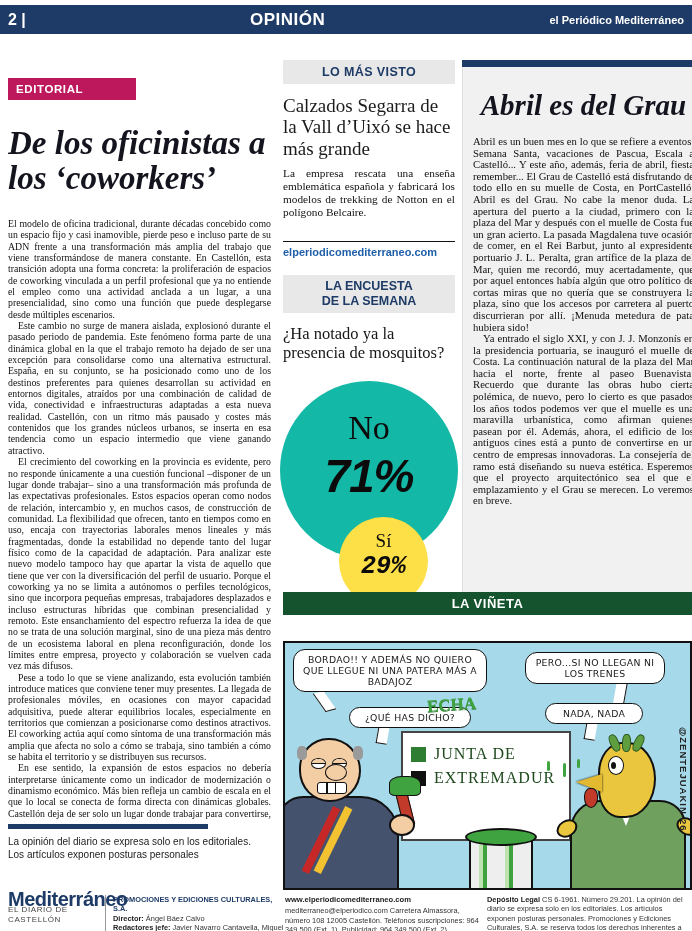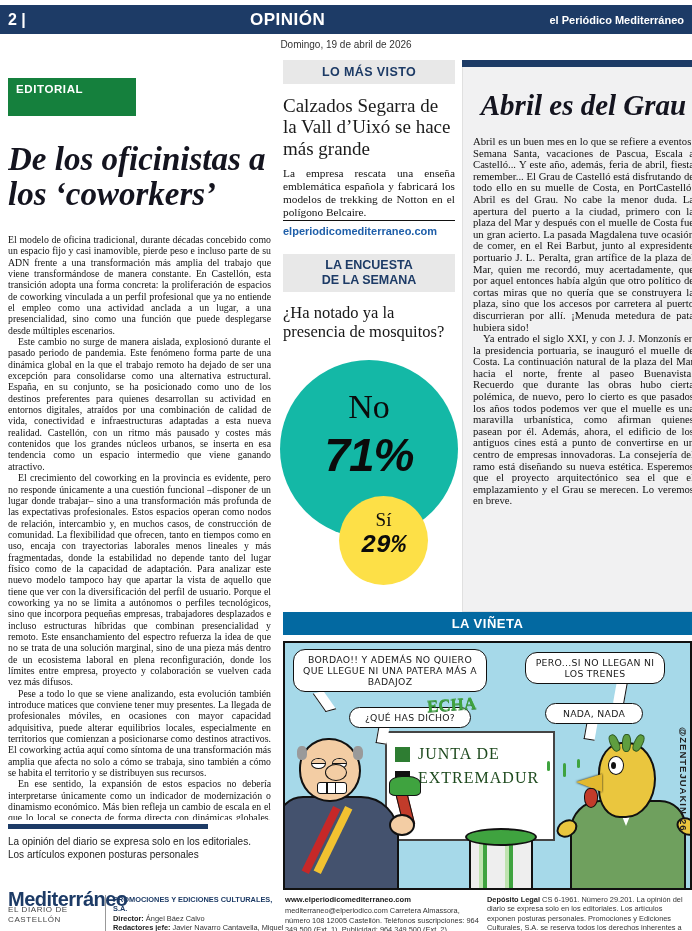--- a/index.html
+++ b/index.html
@@ -7,38 +7,38 @@
         font-family:"Liberation Sans",sans-serif;color:#1a1a1a;}
   
   .masthead{position:absolute;left:0;top:5px;width:692px;height:29px;background:#1d3b66;
             display:flex;align-items:center;justify-content:space-between;}
   .page-num{color:#fff;font-size:16px;font-weight:bold;padding-left:8px;}
   .section-title{color:#fff;font-size:17px;font-weight:bold;letter-spacing:.5px;}
   .brand{color:#fff;font-size:11px;font-weight:bold;padding-right:8px;}
   .dateline{position:absolute;left:0;top:39px;width:692px;text-align:center;font-size:10px;color:#333;}
   
   .col-left{position:absolute;left:8px;top:78px;width:263px;height:742px;overflow:hidden;}
-  .ed-badge{display:inline-block;background:#15803d;color:#fff;font-weight:bold;font-size:11.5px;
-            letter-spacing:.6px;padding:5px 10px 21px 8px;min-width:110px;}
+  .ed-badge{display:inline-block;background:#be185d;color:#fff;font-weight:bold;font-size:11.5px;
+            letter-spacing:.6px;padding:5px 10px 5px 8px;min-width:110px;}
   .ed-headline{font-family:"Liberation Serif",serif;font-style:italic;font-weight:bold;
                font-size:33px;line-height:1.06;color:#14141f;margin:26px 0 0 0;}
   .ed-body{margin-top:22px;font-family:"Liberation Serif",serif;font-size:9.8px;line-height:11.35px;
            text-align:justify;color:#111;}
   .ed-body p{margin:0;}
   .ed-body p + p{text-indent:10px;}
   .ed-note{position:absolute;left:8px;top:824px;width:263px;}
   .ed-note .rule{width:200px;height:5px;background:#1d3b66;margin-bottom:6px;}
   .ed-note .txt{font-size:10px;line-height:13px;color:#222;}
   
   .col-mid{position:absolute;left:283px;top:60px;width:172px;}
   .box-label{background:#e8e8e8;color:#1d3b66;font-weight:bold;font-size:12.5px;text-align:center;
              padding:5px 2px;letter-spacing:.4px;}
   .mv-headline{font-family:"Liberation Serif",serif;font-size:19px;line-height:1.12;color:#1b1b1b;margin-top:11px;}
   .mv-summary{font-family:"Liberation Serif",serif;font-size:11.3px;line-height:13px;color:#111;margin-top:8px;text-align:justify;}
-  .mv-link{border-top:1px solid #111;margin-top:1px;padding-top:4px;font-size:11px;font-weight:bold;color:#1f5fa9;cursor:pointer;}
+  .mv-link{border-top:1px solid #111;margin-top:22px;padding-top:4px;font-size:11px;font-weight:bold;color:#1f5fa9;cursor:pointer;}
   .poll-label{margin-top:17px;background:#e8e8e8;color:#1d3b66;font-weight:bold;font-size:12.5px;
               text-align:center;padding:4px 2px;line-height:15px;}
   .poll-q{font-family:"Liberation Serif",serif;font-size:16.5px;line-height:1.15;color:#161616;margin-top:12px;}
   .bubbles{position:relative;height:240px;margin-top:6px;}
   .circle{position:absolute;border-radius:50%;text-align:center;color:#0b0b0b;}
   .circle-no{left:-3px;top:12px;width:178px;height:178px;background:#14b8a6;}
   .circle-no .opt{font-family:"Liberation Serif",serif;font-size:34px;margin-top:28px;}
   .circle-no .val{font-size:46px;font-weight:bold;letter-spacing:-1px;margin-top:2px;font-style:italic;}
   .circle-si{left:56px;top:148px;width:89px;height:89px;background:#fde047;}
   .circle-si .opt{font-family:"Liberation Serif",serif;font-size:19px;margin-top:13px;}
@@ -60,36 +60,36 @@
   .photo .suit{position:absolute;bottom:-8px;left:8px;width:62px;height:26px;background:#3a3a3e;border-radius:12px 12px 0 0;}
   .photo .shirt{position:absolute;bottom:0;left:33px;width:12px;height:14px;background:#e6e6e6;clip-path:polygon(0 0,100% 0,50% 100%);}
   .cr-kicker{margin-left:12px;}
   .cr-kicker .k1{color:#1f5fa9;font-weight:bold;font-size:11px;letter-spacing:.4px;}
   .cr-kicker .k2{color:#222;font-weight:bold;font-size:10px;letter-spacing:.4px;margin-top:8px;}
   .cr-body{margin:14px 10px 0 10px;font-family:"Liberation Serif",serif;font-size:10.7px;line-height:11.6px;
            text-align:justify;color:#111;}
   .cr-body p{margin:0;}
   .cr-body p + p{text-indent:10px;}
   
-  .vineta-bar{position:absolute;left:283px;top:612px;width:409px;height:23px;background:#0369a1;color:#fff;
+  .vineta-bar{position:absolute;left:283px;top:592px;width:409px;height:23px;background:#14532d;color:#fff;
               font-weight:bold;font-size:13px;letter-spacing:.5px;display:flex;align-items:center;justify-content:center;}
   .cartoon{position:absolute;left:283px;top:641px;width:405px;height:245px;background:#a6d9e9;border:2px solid #111;overflow:hidden;}
   .bubble{position:absolute;background:#fff;border:1.5px solid #111;border-radius:12px;padding:4px 6px;
           font-size:9.3px;font-weight:500;letter-spacing:.3px;text-align:center;font-family:"DejaVu Sans",sans-serif;z-index:4;}
   .b1{left:8px;top:6px;width:180px;}
   .b2{left:64px;top:64px;width:108px;}
   .b3{left:240px;top:9px;width:126px;}
   .b4{left:260px;top:60px;width:84px;text-align:center;}
   .tail{position:absolute;width:10px;height:10px;background:#fff;border-left:1.5px solid #111;border-bottom:1.5px solid #111;
         transform:rotate(-15deg) skewX(20deg);z-index:3;}
   .t1{left:34px;top:48px;height:20px;}
   .t2{left:92px;top:84px;height:16px;transform:rotate(10deg);}
   .t3{left:330px;top:38px;height:22px;transform:rotate(190deg);}
   .t4{left:300px;top:80px;height:16px;transform:rotate(10deg);}
-  .sign{position:absolute;left:100px;top:88px;width:158px;height:100px;background:#fff;border:2px solid #444;z-index:2;padding:6px 0 0 8px;}
+  .sign{position:absolute;left:116px;top:88px;width:158px;height:100px;background:#fff;border:2px solid #444;z-index:2;padding:6px 0 0 8px;}
   .sign .row{display:flex;align-items:center;margin-top:6px;}
   .sq{width:15px;height:15px;margin-right:8px;flex:none;}
   .sq-green{background:#2e7d32;} .sq-black{background:#101010;}
   .sign .stxt{font-family:"Liberation Serif",serif;font-size:16px;letter-spacing:1px;color:#1e4a1e;font-weight:500;}
   .echa{position:absolute;left:142px;top:52px;color:#3fa33f;font-family:"Liberation Serif",serif;
         font-weight:bold;font-size:17px;transform:rotate(-4deg);z-index:5;text-shadow:0 1px 0 #2e7d32;}
   .drip{position:absolute;width:3px;background:#3fa33f;border-radius:2px;z-index:5;}
   
   .man-body{position:absolute;left:-8px;bottom:-8px;width:118px;height:96px;background:#44526e;border:2px solid #111;border-radius:26px 38px 0 0;z-index:2;}
   .str{position:absolute;width:8px;height:72px;transform:rotate(26deg);top:6px;}
@@ -142,21 +142,20 @@
 </head>
 <body>
 
 <div class="page">
 
   <div class="masthead">
     <span class="page-num">2 |</span>
     <span class="section-title">OPINIÓN</span>
     <span class="brand">el Periódico Mediterráneo</span>
   </div>
-  <div class="dateline">Domingo, 19 de abril de 2026</div>
 
   <div class="col-left">
     <div class="ed-badge">EDITORIAL</div>
     <h1 class="ed-headline">De los oficinistas a los ‘coworkers’</h1>
     <div class="ed-body">
       <p>El modelo de oficina tradicional, durante décadas concebido como un espacio fijo y casi inamovible, pierde peso e incluso parte de su ADN frente a una transformación más amplia del trabajo que viene transformándose de manera constante. En Castellón, esta transición adopta una forma concreta: la proliferación de espacios de coworking vinculada a un perfil profesional que ya no entiende el empleo como una actividad anclada a un lugar, a una presencialidad, sino como una función que puede desplegarse desde múltiples escenarios.</p>
       <p>Este cambio no surge de manera aislada, explosionó durante el pasado periodo de pandemia. Este fenómeno forma parte de una dinámica global en la que el trabajo remoto ha dejado de ser una excepción para consolidarse como una alternativa estructural. España, en su conjunto, se ha posicionado como uno de los destinos preferentes para quienes desarrollan su actividad en entornos digitales, atraídos por una combinación de calidad de vida, conectividad e infraestructuras adaptadas a esta nueva realidad. Castellón, con un ritmo más pausado y costes más contenidos que los grandes núcleos urbanos, se inserta en esa tendencia como un espacio intermedio que viene ganando atractivo.</p>
       <p>El crecimiento del coworking en la provincia es evidente, pero no responde únicamente a una cuestión funcional –disponer de un lugar donde trabajar– sino a una transformación más profunda de las expectativas profesionales. Estos espacios operan como nodos de relación, intercambio y, en muchos casos, de construcción de comunidad. La flexibilidad que ofrecen, tanto en tiempos como en uso, encaja con trayectorias laborales menos lineales y más fragmentadas, donde la estabilidad no depende tanto del lugar físico como de la capacidad de adaptación. Para analizar este nuevo modelo tampoco hay que apartar la vista de aquello que tiene que ver con la diversificación del perfil de usuario. Porque el coworking ya no se limita a autónomos o perfiles tecnológicos, sino que incorpora pequeñas empresas, trabajadores desplazados e incluso estructuras híbridas que combinan presencialidad y remoto. Este ensanchamiento del espectro refuerza la idea de que no se trata de una solución marginal, sino de una pieza más dentro de un ecosistema laboral en plena reconfiguración, donde los límites entre empresa, proyecto y colaboración se vuelven cada vez más difusos.</p>
       <p>Pese a todo lo que se viene analizando, esta evolución también introduce matices que conviene tener muy presentes. La llegada de profesionales móviles, en ocasiones con mayor capacidad adquisitiva, puede alterar equilibrios locales, especialmente en territorios que comienzan a posicionarse como destinos atractivos. El coworking actúa aquí como síntoma de una transformación más amplia que afecta no solo a cómo se trabaja, sino también a cómo se habita el territorio y se distribuyen sus recursos.</p>
       <p>En ese sentido, la expansión de estos espacios no debería interpretarse únicamente como un indicador de modernización o dinamismo económico. Más bien refleja un cambio de escala en el que lo local se conecta de forma directa con dinámicas globales. Castellón deja de ser solo un lugar donde trabajar para convertirse, progresivamente, en un lugar desde el que trabajar, una diferencia sutil en apariencia, pero con implicaciones profundas en la forma en que se entiende el empleo, la empresa y el propio territorio. ■</p>

